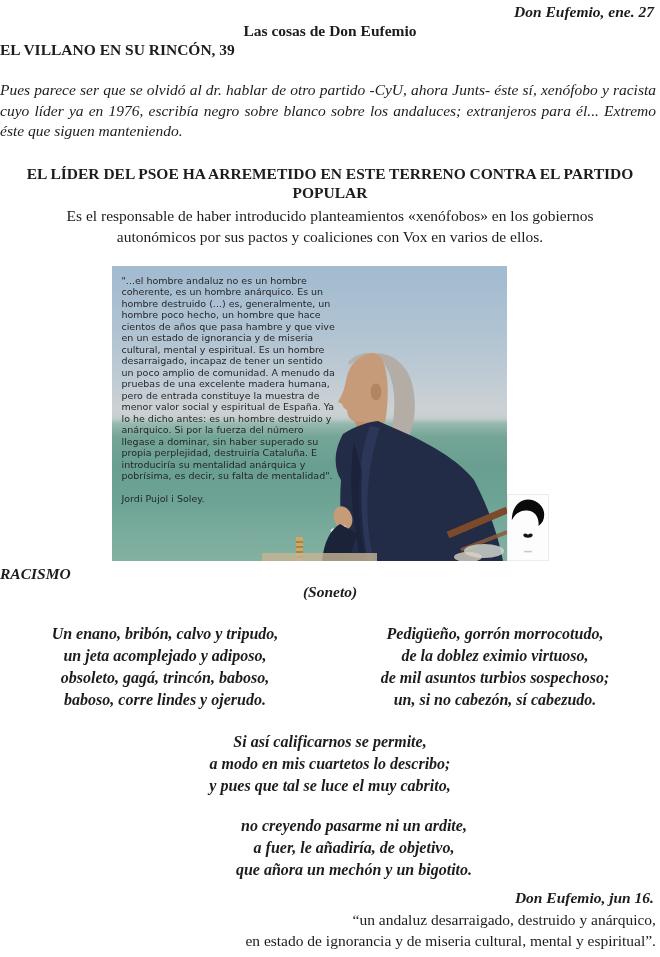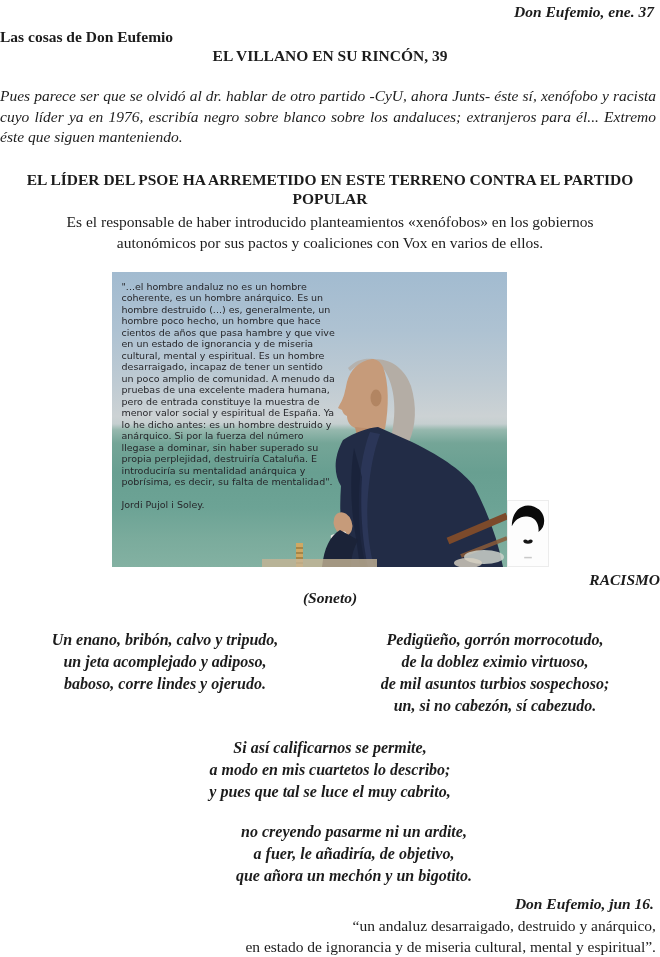--- a/index.html
+++ b/index.html
@@ -2,22 +2,22 @@
 <html><head>
 <meta charset="utf-8">
 <style>
   html,body{margin:0;padding:0;}
   body{
     width:660px;height:957px;background:#ffffff;
     font-family:"Liberation Serif", serif;color:#1c1c1c;
     overflow:hidden;
   }
   .date-top{text-align:right;font-weight:bold;font-style:italic;font-size:15.5px;padding:3px 6px 0 0;}
-  .title1{font-weight:bold;font-size:15.5px;margin-top:7px;}
-  .title2{text-align:center;font-weight:bold;font-size:15.5px;margin-top:1px;}
+  .title1{text-align:center;font-weight:bold;font-size:15.5px;margin-top:1px;}
+  .title2{font-weight:bold;font-size:15.5px;margin-top:1px;}
   .intro{font-style:italic;font-size:15.5px;line-height:20.5px;text-align:justify;margin:21px 4px 0 0;}
   .headline{text-align:center;font-weight:bold;font-size:15.5px;line-height:19px;margin:22px 14px 0 14px;}
   .subheadline{text-align:center;font-size:15.5px;line-height:21px;margin:3px 30px 0 30px;}
 
   .figure{position:relative;width:437px;height:295px;margin:19px auto 0 auto;}
   .photo{
     position:absolute;left:0;top:0;width:395px;height:295px;overflow:hidden;
     background:linear-gradient(180deg,
       #a2bbd0 0%, #aec2d2 20%, #bfcbd3 38%, #ccd2d4 49%, #c5cfd0 51.5%,
       #96b8ae 53.5%, #74a597 58%, #689f91 68%, #6ca395 80%, #7aab9c 90%, #83b1a2 100%);
@@ -26,36 +26,36 @@
   .overlay{
     position:absolute;left:10px;top:9px;width:216px;
     font-family:"DejaVu Sans", sans-serif;font-size:9.5px;line-height:11.5px;
     color:#26262a;z-index:2;
   }
   .overlay p{margin:0 0 11px 0;}
   .hitler-card{
     position:absolute;right:0;bottom:0;width:42px;height:67px;background:#fdfdfd;
     border:1px solid #ececec;box-sizing:border-box;
   }
-  .poem-title{text-align:right;font-weight:bold;font-style:italic;font-size:15.5px;margin-top:4px;}
+  .poem-title{text-align:left;font-weight:bold;font-style:italic;font-size:15.5px;margin-top:4px;}
   .poem-subtitle{text-align:center;font-weight:bold;font-style:italic;font-size:15.5px;margin-top:0;}
   .quatrains{display:flex;margin-top:22px;}
   .quatrains .col{flex:1;text-align:center;font-weight:bold;font-style:italic;font-size:16px;line-height:22px;}
   .tercet{text-align:center;font-weight:bold;font-style:italic;font-size:16px;line-height:22px;}
   .tercet.first{margin-top:20px;}
   .tercet.second{margin-top:18px;padding-left:48px;}
   .footer-date{text-align:right;font-weight:bold;font-style:italic;font-size:15.5px;margin:8px 6px 0 0;padding-left:32px;}
   .footer-quote{text-align:right;font-size:15.5px;line-height:21px;margin:2px 4px 0 0;}
 </style>
 </head>
 <body>
 
 <div>
 
-  <div class="date-top">Don Eufemio, ene. 37</div>
+  <div class="date-top">Don Eufemio, ene. 27</div>
   <div class="title1">Las cosas de Don Eufemio</div>
   <div class="title2">EL VILLANO EN SU RINCÓN, 39</div>
 
   <p class="intro">Pues parece ser que se olvidó al dr. hablar de otro partido -CyU, ahora Junts- éste sí, xenófobo y racista cuyo líder ya en 1976, escribía negro sobre blanco sobre los andaluces; extranjeros para él... Extremo éste que siguen manteniendo.</p>
 
   <div class="headline">EL LÍDER DEL PSOE HA ARREMETIDO EN ESTE TERRENO CONTRA EL PARTIDO POPULAR</div>
   <p class="subheadline">Es el responsable de haber introducido planteamientos «xenófobos» en los gobiernos autonómicos por sus pactos y coaliciones con Vox en varios de ellos.</p>
 
   <div class="figure">
     <div class="photo">
@@ -103,20 +103,21 @@
     </div>
   </div>
 
   <div class="poem-title">RACISMO</div>
   <div class="poem-subtitle">(Soneto)</div>
 
   <div class="quatrains">
     <div class="col">
       <div>Un enano, bribón, calvo y tripudo,</div>
       <div>un jeta acomplejado y adiposo,</div>
+      <div>obsoleto, gagá, trincón, baboso,</div>
       <div>baboso, corre lindes y ojerudo.</div>
     </div>
     <div class="col">
       <div>Pedigüeño, gorrón morrocotudo,</div>
       <div>de la doblez eximio virtuoso,</div>
       <div>de mil asuntos turbios sospechoso;</div>
       <div>un, si no cabezón, sí cabezudo.</div>
     </div>
   </div>
 

